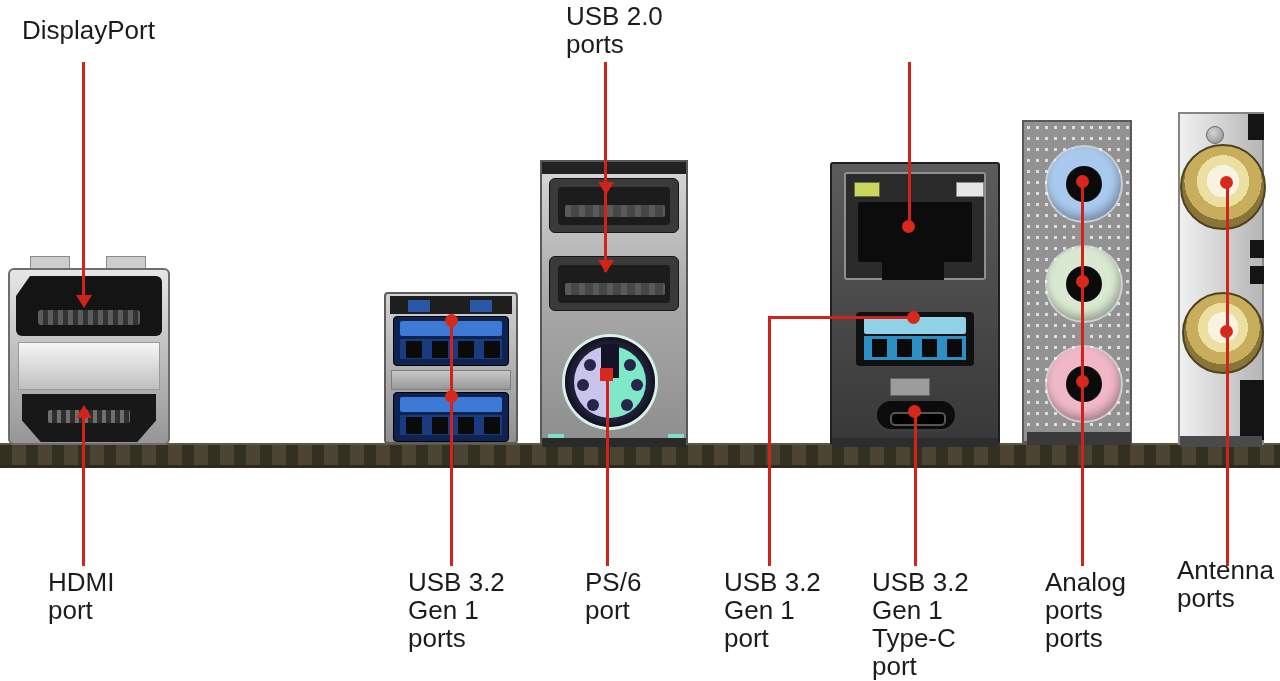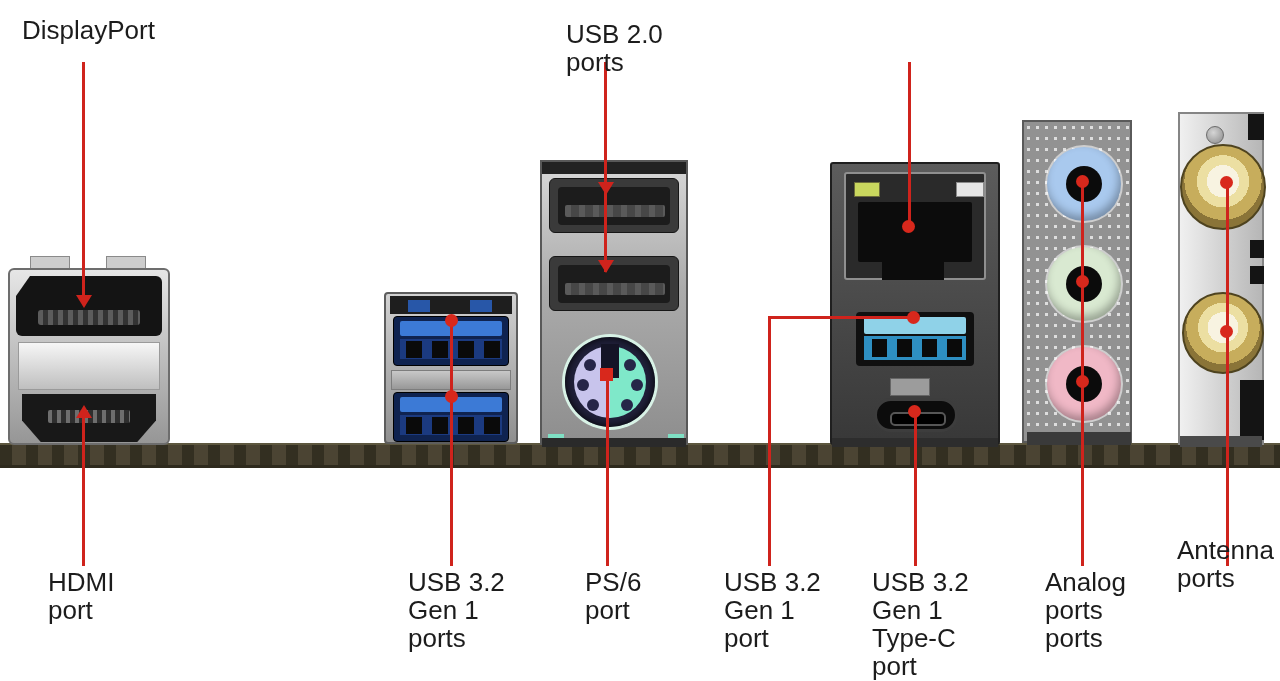--- a/index.html
+++ b/index.html
@@ -102,21 +102,21 @@
   .ant-base{position:absolute;left:0;top:322px;width:100%;height:11px;background:#4a4a4a;}
 </style>
 </head>
 <body>
 
 <div class="canvas">
 
   <div class="label" style="left:22px;top:16px">
     <span>DisplayPort</span>
   </div>
-  <div class="label" style="left:566px;top:20px">
+  <div class="label" style="left:566px;top:2px">
     <span>USB 2.0</span>
     <span>ports</span>
   </div>
   <div class="label" style="left:853px;top:2px">
   </div>
   <div class="label" style="left:48px;top:568px">
     <span>HDMI</span>
     <span>port</span>
   </div>
   <div class="label" style="left:408px;top:568px">
@@ -137,21 +137,21 @@
     <span>USB 3.2</span>
     <span>Gen 1</span>
     <span>Type-C</span>
     <span>port</span>
   </div>
   <div class="label" style="left:1045px;top:568px">
     <span>Analog</span>
     <span>ports</span>
     <span>ports</span>
   </div>
-  <div class="label" style="left:1177px;top:536px">
+  <div class="label" style="left:1177px;top:556px">
     <span>Antenna</span>
     <span>ports</span>
   </div>
 
   <div class="vline" style="left:82px;top:62px;height:236px"></div>
   <div class="arrow-down" style="left:76px;top:295px"></div>
 
   <div class="arrow-up" style="left:76px;top:405px"></div>
   <div class="vline" style="left:82px;top:418px;height:148px"></div>
 

